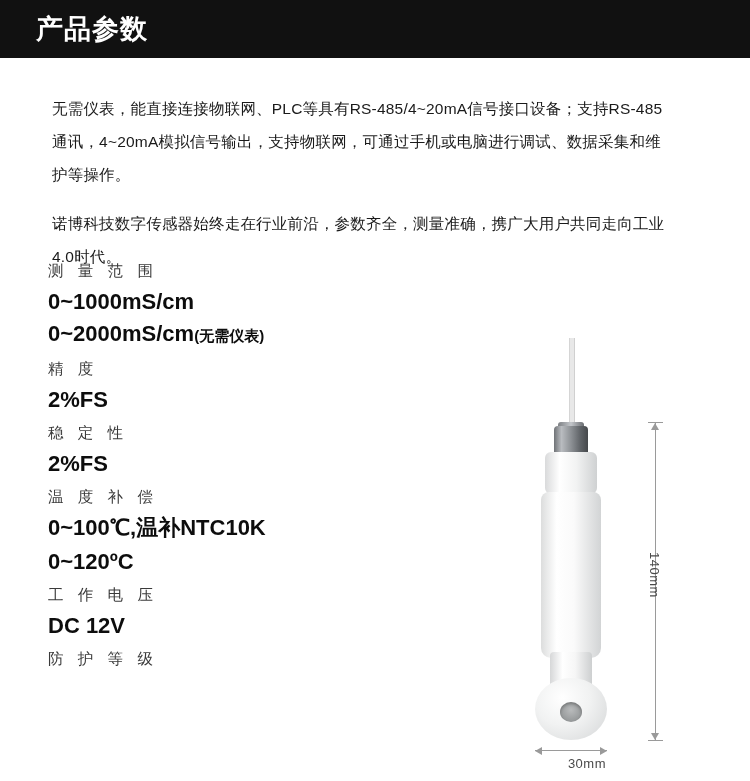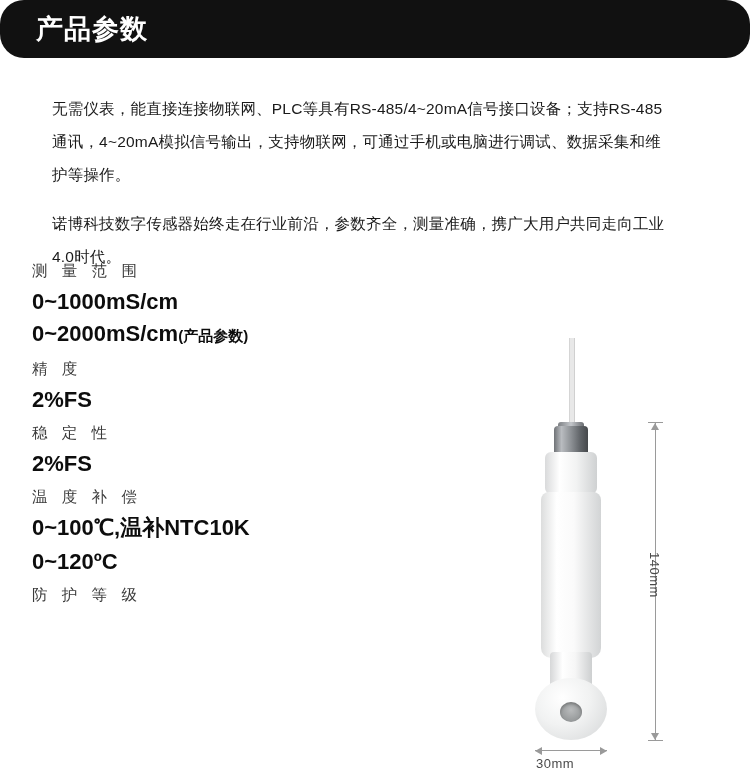--- a/index.html
+++ b/index.html
@@ -21,21 +21,20 @@
     height: 781px;
   }
   
   .header-bar {
     position: absolute;
     left: 0;
     top: 0;
     width: 750px;
     height: 58px;
     background: #111111;
-    border-radius: 24px;
   }
   .header-title {
     position: absolute;
     left: 36px;
     top: 11px;
     font-size: 27px;
     font-weight: bold;
     color: #ffffff;
     letter-spacing: 1px;
     line-height: 36px;
@@ -50,21 +49,21 @@
   .intro p {
     margin: 16px;
     font-size: 15.5px;
     line-height: 33px;
     color: #1a1a1a;
     letter-spacing: 0.2px;
   }
   
   .specs {
     position: absolute;
-    left: 32px;
+    left: 48px;
     top: 256px;
     width: 400px;
   }
   .spec-block {
     margin-bottom: 2px;
   }
   .spec-label {
     font-size: 15.5px;
     color: #3a3a3a;
     line-height: 30px;
@@ -241,21 +240,21 @@
     width: 0; height: 0;
     border-top: 4px solid transparent;
     border-bottom: 4px solid transparent;
     border-left: 7px solid #9a9a9a;
   }
   .dim-h-label {
     position: absolute;
     left: 96px;
     top: 426px;
     width: 70px;
-    text-align: left;
+    text-align: right;
     font-size: 13px;
     color: #4a4a4a;
     letter-spacing: 0.5px;
   }
 </style>
 </head>
 <body>
 
 <div class="page">
 
@@ -266,21 +265,21 @@
   <div class="intro">
     <p>无需仪表，能直接连接物联网、PLC等具有RS-485/4~20mA信号接口设备；支持RS-485通讯，4~20mA模拟信号输出，支持物联网，可通过手机或电脑进行调试、数据采集和维护等操作。</p>
     <p>诺博科技数字传感器始终走在行业前沿，参数齐全，测量准确，携广大用户共同走向工业4.0时代。</p>
   </div>
 
   <div class="specs">
 
     <div class="spec-block">
       <div class="spec-label">测 量 范 围</div>
       <div class="spec-value">0~1000mS/cm</div>
-      <div class="spec-value"><span>0~2000mS/cm</span><span class="sub">(产品参数)</span></div>
+      <div class="spec-value"><span>0~2000mS/cm</span><span class="sub">(无需仪表)</span></div>
     </div>
 
     <div class="spec-block">
       <div class="spec-label">精       度</div>
       <div class="spec-value">2%FS</div>
     </div>
 
     <div class="spec-block">
       <div class="spec-label">稳   定   性</div>
       <div class="spec-value">2%FS</div>
@@ -288,20 +287,24 @@
 
     <div class="spec-block">
       <div class="spec-label">温 度 补 偿</div>
       <div class="spec-value">0~100℃,温补NTC10K</div>
     </div>
 
     <div class="spec-block">
       <div class="spec-value">0~120ºC</div>
     </div>
 
+    <div class="spec-block">
+      <div class="spec-label">工 作 电 压</div>
+      <div class="spec-value">DC 12V</div>
+    </div>
 
     <div class="spec-block">
       <div class="spec-label">防 护 等 级</div>
     </div>
 
   </div>
 
   <div class="product-area">
     <div class="cable"></div>
     <div class="gland-notch"></div>

